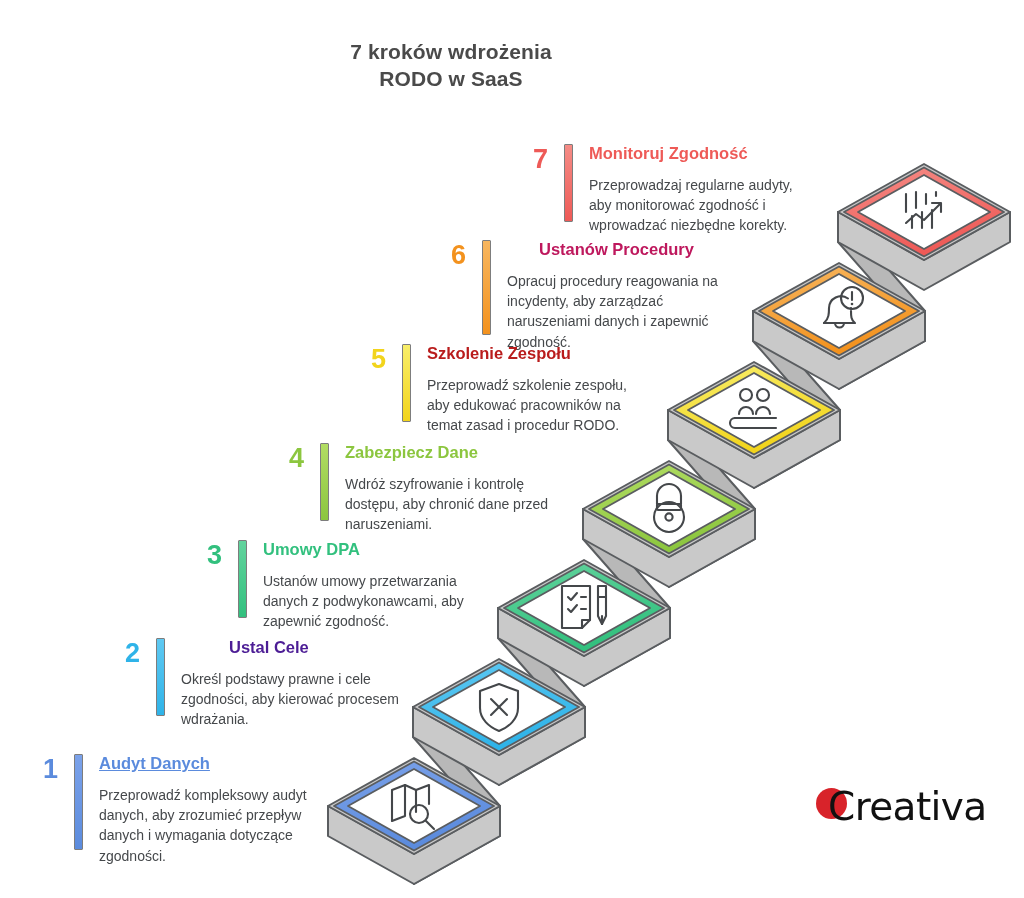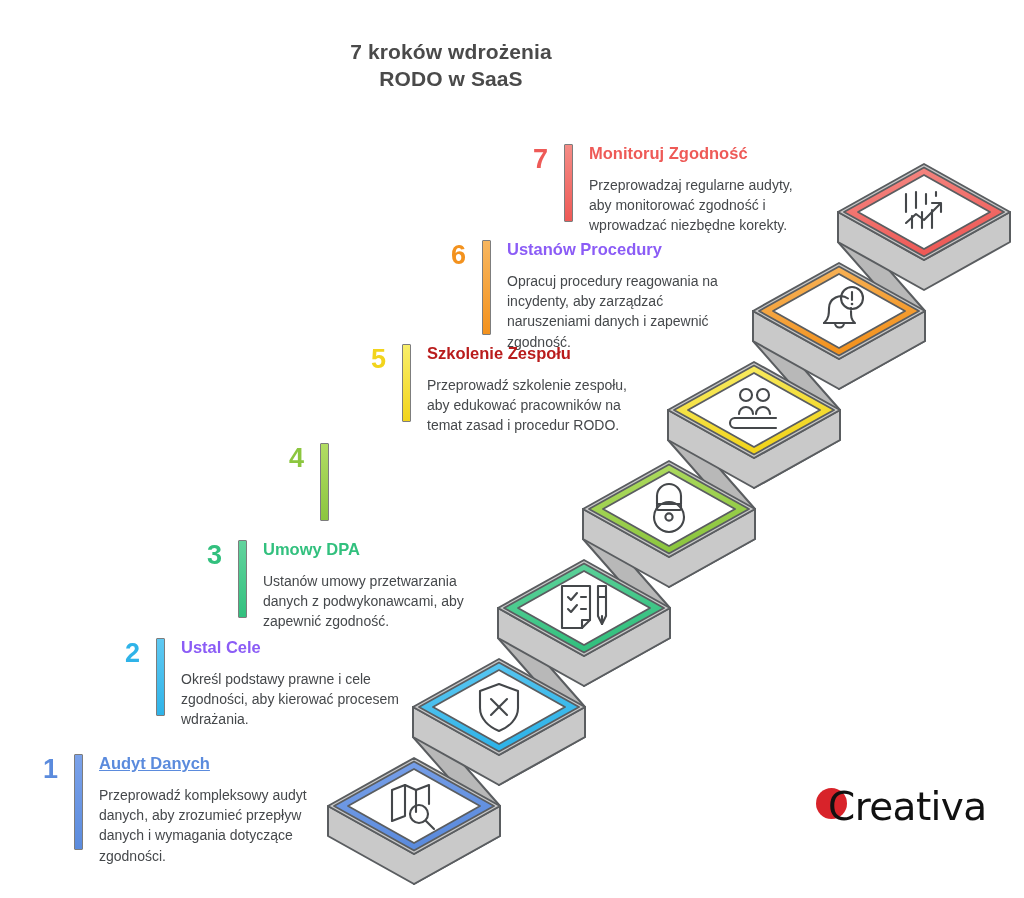--- a/index.html
+++ b/index.html
@@ -267,53 +267,57 @@
     <div class="step-txt">
       <div class="step-title" style="color: rgb(238, 90, 87);">Monitoruj Zgodność</div>
       <div class="step-desc">Przeprowadzaj regularne audyty, aby monitorować zgodność i wprowadzać niezbędne korekty.</div>
     </div>
   </div>
 
   <div class="step-block" style="left:436px; top:240px; width:300px;">
     <div class="step-num" style="color: rgb(243, 146, 30);">6</div>
     <div class="step-bar" style="height: 95px; background: linear-gradient(rgb(247, 182, 95), rgb(243, 146, 30));"></div>
     <div class="step-txt">
-      <div class="step-title" style="color: #8b5cf6;">Ustanów Procedury</div>
+      <div class="step-title" style="color: #be185d; margin-left: 32px;">Ustanów Procedury</div>
       <div class="step-desc">Opracuj procedury reagowania na incydenty, aby zarządzać naruszeniami danych i zapewnić zgodność.</div>
     </div>
   </div>
 
   <div class="step-block" style="left:356px; top:344px; width:290px;">
     <div class="step-num" style="color: rgb(242, 212, 28);">5</div>
     <div class="step-bar" style="height: 78px; background: linear-gradient(rgb(248, 238, 106), rgb(242, 212, 28));"></div>
     <div class="step-txt">
       <div class="step-title" style="color: #b91c1c;">Szkolenie Zespołu</div>
       <div class="step-desc">Przeprowadź szkolenie zespołu, aby edukować pracowników na temat zasad i procedur RODO.</div>
     </div>
   </div>
 
   <div class="step-block" style="left:274px; top:443px; width:286px;">
     <div class="step-num" style="color: rgb(140, 198, 63);">4</div>
     <div class="step-bar" style="height: 78px; background: linear-gradient(rgb(178, 221, 99), rgb(140, 198, 63));"></div>
+    <div class="step-txt">
+      <div class="step-title" style="color: rgb(140, 198, 63);">Zabezpiecz Dane</div>
+      <div class="step-desc">Wdróż szyfrowanie i kontrolę dostępu, aby chronić dane przed naruszeniami.</div>
+    </div>
   </div>
 
   <div class="step-block" style="left:192px; top:540px; width:286px;">
     <div class="step-num" style="color: rgb(50, 192, 126);">3</div>
     <div class="step-bar" style="height: 78px; background: linear-gradient(rgb(98, 211, 157), rgb(50, 192, 126));"></div>
     <div class="step-txt">
       <div class="step-title" style="color: rgb(50, 192, 126);">Umowy DPA</div>
       <div class="step-desc">Ustanów umowy przetwarzania danych z podwykonawcami, aby zapewnić zgodność.</div>
     </div>
   </div>
 
   <div class="step-block" style="left:110px; top:638px; width:292px;">
     <div class="step-num" style="color: rgb(47, 179, 232);">2</div>
     <div class="step-bar" style="height: 78px; background: linear-gradient(rgb(95, 201, 242), rgb(47, 179, 232));"></div>
     <div class="step-txt">
-      <div class="step-title" style="color: #8b5cf6;">Ustal Cele</div>
+      <div class="step-title" style="color: #4c1d95; margin-left: 48px;">Ustal Cele</div>
       <div class="step-desc">Określ podstawy prawne i cele zgodności, aby kierować procesem wdrażania.</div>
     </div>
   </div>
 
   <div class="step-block" style="left:28px; top:754px; width:292px;">
     <div class="step-num" style="color: rgb(91, 139, 221);">1</div>
     <div class="step-bar" style="height: 96px; background: linear-gradient(rgb(123, 162, 234), rgb(91, 139, 221));"></div>
     <div class="step-txt">
       <div class="step-title" style="color: rgb(91, 139, 221); text-decoration: underline;">Audyt Danych</div>
       <div class="step-desc">Przeprowadź kompleksowy audyt danych, aby zrozumieć przepływ danych i wymagania dotyczące zgodności.</div>

